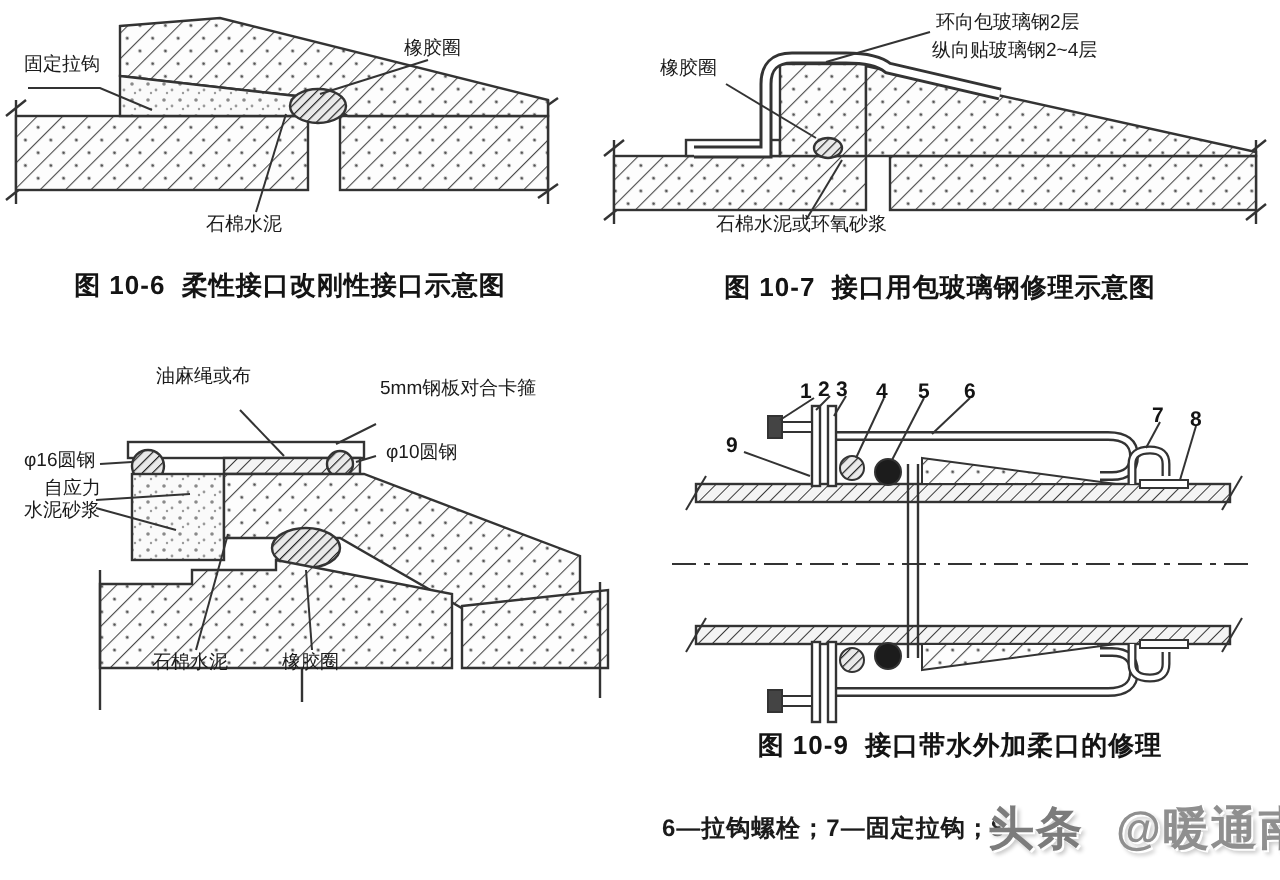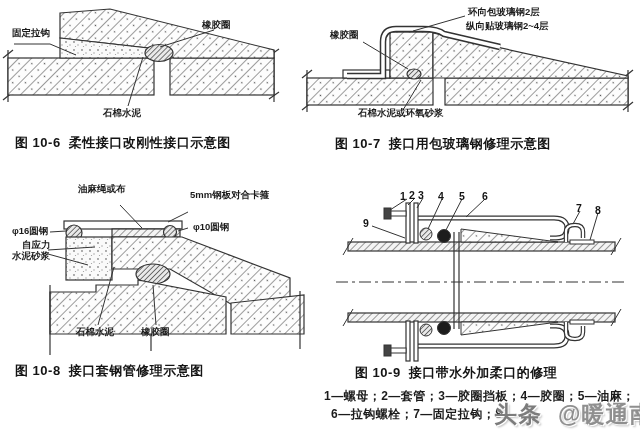--- a/index.html
+++ b/index.html
@@ -1,20 +1,20 @@
 <!DOCTYPE html>
 <html><head>
 <meta charset="utf-8">
 <style>
   html,body{margin:0;padding:0;}
   body{font-family:"Liberation Sans",sans-serif;}
   #page{position:relative;width:640px;height:440px;background:#ffffff;overflow:hidden;}
   svg{position:absolute;display:block;}
-  .label{position:absolute;font-size:9.5px;line-height:1.15;color:#1b1b1b;white-space:nowrap;font-weight:700;}
-  .caption{position:absolute;font-size:13px;font-weight:bold;color:#141414;white-space:pre;letter-spacing:0.5px;}
+  .label{position:absolute;font-size:9.5px;line-height:1.15;color:#1b1b1b;white-space:nowrap;font-weight:400;}
+  .caption{position:absolute;font-size:13px;font-weight:bold;color:#141414;text-align:center;white-space:pre;letter-spacing:0.5px;}
   .callout{position:absolute;font-size:10.5px;font-weight:bold;color:#141414;line-height:1;}
   .legend-line{position:absolute;font-size:12px;font-weight:bold;color:#1b1b1b;white-space:pre;letter-spacing:0.5px;}
   .watermark{position:absolute;left:494px;top:399px;font-size:23px;font-weight:bold;color:#8f8f8f;letter-spacing:1px;white-space:nowrap;text-shadow:1px 1px 0 #ffffff,2px 2px 2px #c2c2c2;}
   .watermark .brand{color:#7c7c7c;margin-right:16px;}
 </style>
 </head>
 <body>
 
 <div id="page">
 
@@ -128,21 +128,20 @@
     </g>
   </svg>
   <div class="label" style="left:78px;top:184px">油麻绳或布</div>
   <div class="label" style="left:190px;top:190px">5mm钢板对合卡箍</div>
   <div class="label" style="left:193px;top:222px">φ10圆钢</div>
   <div class="label" style="left:12px;top:226px">φ16圆钢</div>
   <div class="label" style="left:22px;top:240px">自应力</div>
   <div class="label" style="left:12px;top:251px">水泥砂浆</div>
   <div class="label" style="left:76px;top:327px">石棉水泥</div>
   <div class="label" style="left:141px;top:327px">橡胶圈</div>
-  <div class="caption" style="left:15px;top:362px;width:245px">图 10-8  接口套钢管修理示意图</div>
 
   <svg style="left:330px;top:185px" width="310" height="180" viewBox="0 0 310 180">
     <g stroke="#333" stroke-width="1.2" fill="none">
       <rect x="18" y="57" width="267" height="9" fill="url(#ht)"></rect>
       <rect x="18" y="128" width="267" height="9" fill="url(#ht)"></rect>
       <g stroke-width="1">
         <line x1="13" y1="70" x2="23" y2="53"></line>
           <line x1="13" y1="141" x2="23" y2="124"></line>
         <line x1="281" y1="70" x2="291" y2="53"></line>
           <line x1="281" y1="141" x2="291" y2="124"></line>
@@ -197,20 +196,19 @@
   <div class="callout" style="left:409px;top:190px">2</div>
   <div class="callout" style="left:418px;top:190px">3</div>
   <div class="callout" style="left:438px;top:191px">4</div>
   <div class="callout" style="left:459px;top:191px">5</div>
   <div class="callout" style="left:482px;top:191px">6</div>
   <div class="callout" style="left:576px;top:203px">7</div>
   <div class="callout" style="left:595px;top:205px">8</div>
   <div class="callout" style="left:363px;top:218px">9</div>
   <div class="caption" style="left:355px;top:364px;width:250px">图 10-9  接口带水外加柔口的修理</div>
 
-  <div class="legend-line" style="left:324px;top:388px">1—螺母；2—套管；3—胶圈挡板；4—胶圈；5—油麻；</div>
   <div class="legend-line" style="left:331px;top:406px">6—拉钩螺栓；7—固定拉钩；8—</div>
 
   <div class="watermark">
     <span class="brand">头条</span><span>@暖通南社</span>
   </div>
 
 </div>
 
 </body></html>

